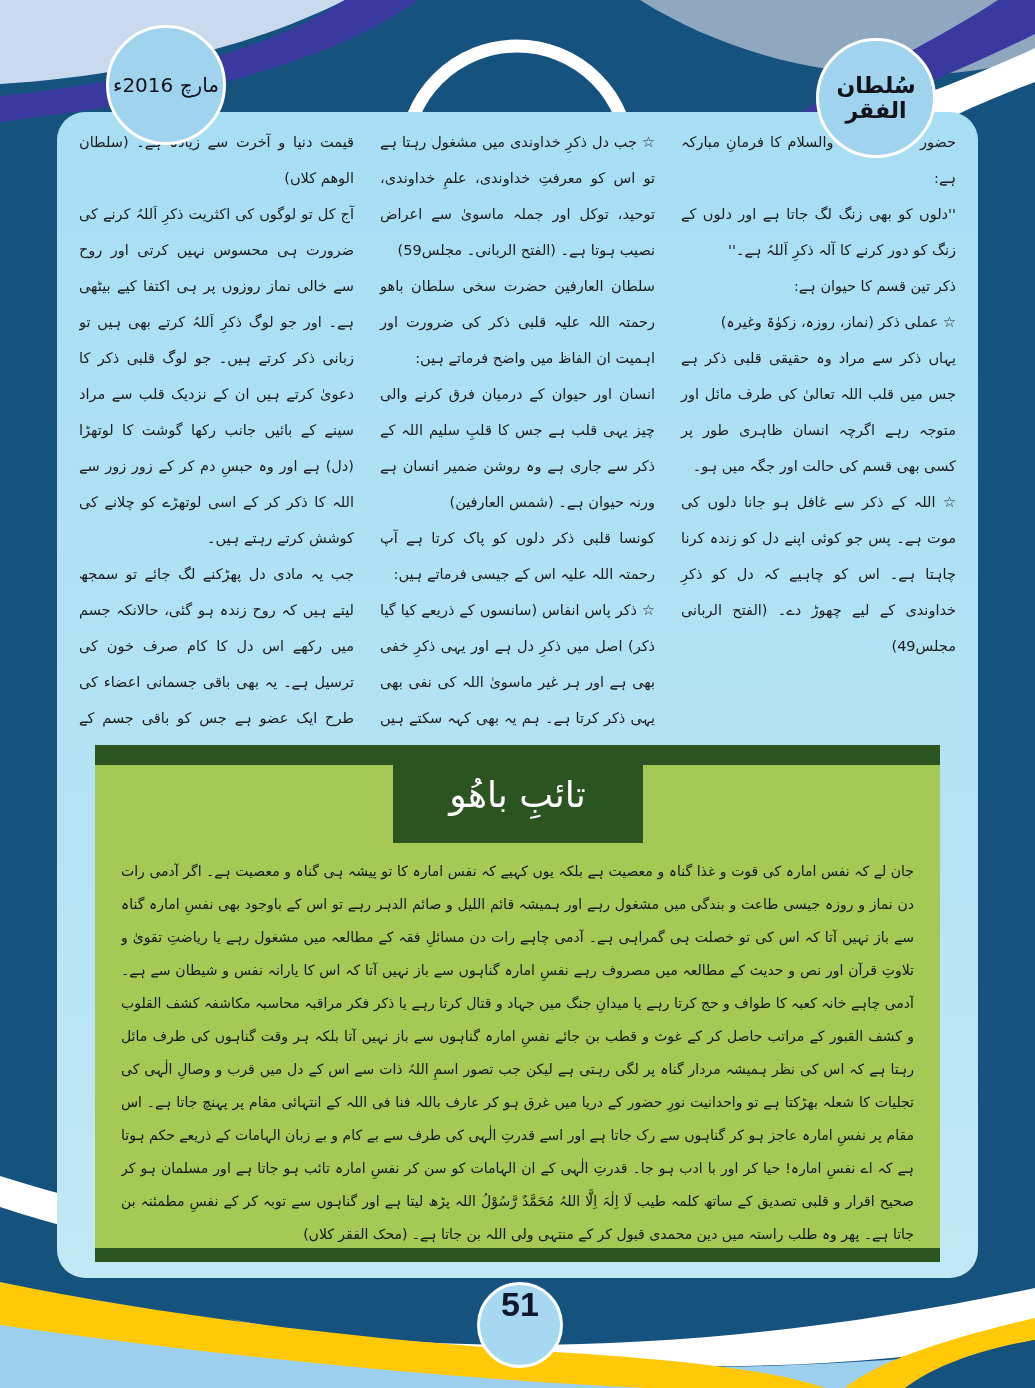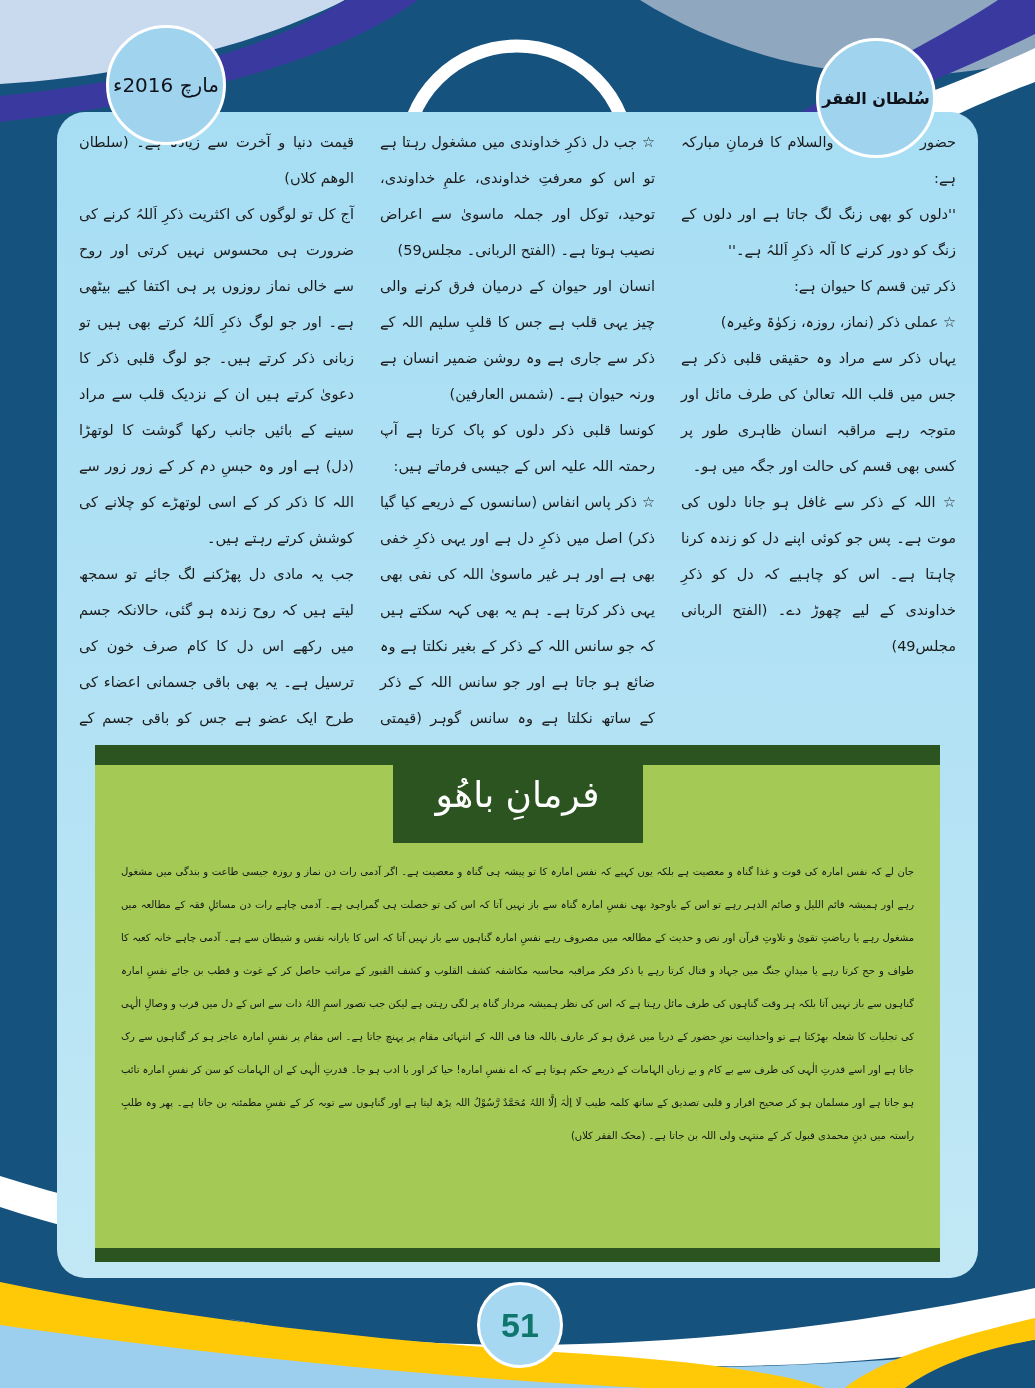--- a/index.html
+++ b/index.html
@@ -16,21 +16,21 @@
     background:linear-gradient(180deg,#A7DEF4 0%,#B3E2F4 55%,#C2E8F5 100%);
   }
   
   .badge{
     position:absolute;z-index:2;border-radius:50%;
     background:#9FD3EE;border:3px solid #ffffff;
     display:flex;align-items:center;justify-content:center;
     color:#10121a;text-align:center;
   }
   .badge-date{left:106px;top:25px;width:114px;height:114px;font-size:20px;}
-  .badge-logo{left:816px;top:38px;width:114px;height:114px;font-size:16px;font-weight:bold;}
+  .badge-logo{left:816px;top:38px;width:114px;height:114px;font-size:22px;font-weight:bold;}
   
   .cols{
     position:absolute;left:22px;right:22px;top:12px;height:628px;
     display:flex;gap:26px;direction:rtl;overflow:hidden;
   }
   .col{flex:1;min-width:0;}
   .col p{
     margin:0;font-size:14.5px;line-height:36px;color:#1b1b1b;
     text-align:justify;direction:rtl;
   }
@@ -42,30 +42,30 @@
   .farman-topbar{position:absolute;top:0;left:0;right:0;height:20px;background:#2C5420;}
   .farman-bottombar{position:absolute;bottom:0;left:0;right:0;height:14px;background:#2C5420;}
   .farman-titlebox{
     position:absolute;top:0;left:50%;transform:translateX(-50%);
     width:250px;height:98px;background:#2C5420;
     display:flex;align-items:center;justify-content:center;
   }
   .farman-title{color:#ffffff;font-size:36px;direction:rtl;}
   .farman-body{
     position:absolute;top:110px;left:26px;right:26px;bottom:20px;
-    direction:rtl;text-align:justify;font-size:10px;line-height:33px;
+    direction:rtl;text-align:justify;font-size:14px;line-height:33px;
     color:#141414;overflow:hidden;
   }
   
   .page-badge{
     position:absolute;left:477px;top:1282px;width:80px;height:80px;z-index:2;
     border-radius:50%;background:#A6D8F2;border:3px solid #ffffff;
-    display:flex;align-items:center;justify-content:center;
+    display:flex;align-items:flex-start;justify-content:center;
     font-family:"Liberation Sans",sans-serif;font-weight:bold;
-    font-size:34px;color:#0f766e;
+    font-size:34px;color:#0f172a;
   }
 </style>
 </head>
 <body>
 
 <svg class="bg-art" width="1035" height="1388" viewBox="0 0 1035 1388" xmlns="http://www.w3.org/2000/svg">
   <rect x="0" y="0" width="1035" height="1388" fill="#16527E"></rect>
 
   <path d="M0,84 C130,76 255,46 345,0 L0,0 Z" fill="#C9DAEE"></path>
   <path d="M345,0 L418,0 C335,60 190,100 0,122 L0,96 C155,80 272,48 345,0 Z" fill="#3A39A0"></path>
@@ -83,42 +83,43 @@
   <path d="M1035,1340 C985,1348 935,1365 905,1388 L1035,1388 Z" fill="#16527E"></path>
 </svg>
 
 <div class="panel">
   <div class="cols">
     <div class="col">
       <p>حضور علیہ الصلوٰۃ والسلام کا فرمانِ مبارکہ ہے:</p>
       <p>''دلوں کو بھی زنگ لگ جاتا ہے اور دلوں کے زنگ کو دور کرنے کا آلہ ذکرِ اَللہُ ہے۔''</p>
       <p>ذکر تین قسم کا حیوان ہے:</p>
       <p>☆ عملی ذکر (نماز، روزہ، زکوٰۃ وغیرہ)</p>
-      <p>یہاں ذکر سے مراد وہ حقیقی قلبی ذکر ہے جس میں قلب اللہ تعالیٰ کی طرف مائل اور متوجہ رہے مراقبہ انسان ظاہری طور پر کسی بھی قسم کی حالت اور جگہ میں ہو۔</p>
+      <p>یہاں ذکر سے مراد وہ حقیقی قلبی ذکر ہے جس میں قلب اللہ تعالیٰ کی طرف مائل اور متوجہ رہے اگرچہ انسان ظاہری طور پر کسی بھی قسم کی حالت اور جگہ میں ہو۔</p>
       <p>☆ اللہ کے ذکر سے غافل ہو جانا دلوں کی موت ہے۔ پس جو کوئی اپنے دل کو زندہ کرنا چاہتا ہے۔ اس کو چاہیے کہ دل کو ذکرِ خداوندی کے لیے چھوڑ دے۔ (الفتح الربانی مجلس49)</p>
 
     </div>
     <div class="col">
       <p>☆ جب دل ذکرِ خداوندی میں مشغول رہتا ہے تو اس کو معرفتِ خداوندی، علمِ خداوندی، توحید، توکل اور جملہ ماسویٰ سے اعراض نصیب ہوتا ہے۔ (الفتح الربانی۔ مجلس59)</p>
+      <p>سلطان العارفین حضرت سخی سلطان باھو رحمتہ اللہ علیہ قلبی ذکر کی ضرورت اور اہمیت ان الفاظ میں واضح فرماتے ہیں:</p>
       <p>انسان اور حیوان کے درمیان فرق کرنے والی چیز یہی قلب ہے جس کا قلبِ سلیم اللہ کے ذکر سے جاری ہے وہ روشن ضمیر انسان ہے ورنہ حیوان ہے۔ (شمس العارفین)</p>
       <p>کونسا قلبی ذکر دلوں کو پاک کرتا ہے آپ رحمتہ اللہ علیہ اس کے جیسی فرماتے ہیں:</p>
       <p>☆ ذکر پاس انفاس (سانسوں کے ذریعے کیا گیا ذکر) اصل میں ذکرِ دل ہے اور یہی ذکرِ خفی بھی ہے اور ہر غیر ماسویٰ اللہ کی نفی بھی یہی ذکر کرتا ہے۔ ہم یہ بھی کہہ سکتے ہیں کہ جو سانس اللہ کے ذکر کے بغیر نکلتا ہے وہ ضائع ہو جاتا ہے اور جو سانس اللہ کے ذکر کے ساتھ نکلتا ہے وہ سانس گوہر (قیمتی موتی) ہے اور ایسا سانس جو کہ ذکرِ اسمِ اللہُ ذات سے نکلتا ہو، کی قیمت لگائی جائے تو ایسے سانس کی</p>
     </div>
     <div class="col">
       <p>قیمت دنیا و آخرت سے زیادہ ہے۔ (سلطان الوھم کلاں)</p>
       <p>آج کل تو لوگوں کی اکثریت ذکرِ اَللہُ کرنے کی ضرورت ہی محسوس نہیں کرتی اور روح سے خالی نماز روزوں پر ہی اکتفا کیے بیٹھی ہے۔ اور جو لوگ ذکرِ اَللہُ کرتے بھی ہیں تو زبانی ذکر کرتے ہیں۔ جو لوگ قلبی ذکر کا دعویٰ کرتے ہیں ان کے نزدیک قلب سے مراد سینے کے بائیں جانب رکھا گوشت کا لوتھڑا (دل) ہے اور وہ حبسِ دم کر کے زور زور سے اللہ کا ذکر کر کے اسی لوتھڑے کو چلانے کی کوشش کرتے رہتے ہیں۔</p>
       <p>جب یہ مادی دل پھڑکنے لگ جائے تو سمجھ لیتے ہیں کہ روح زندہ ہو گئی، حالانکہ جسم میں رکھے اس دل کا کام صرف خون کی ترسیل ہے۔ یہ بھی باقی جسمانی اعضاء کی طرح ایک عضو ہے جس کو باقی جسم کے ساتھ اسی دنیا میں رہ کر مٹی کا حصہ بن جانا ہے۔</p>
 
     </div>
   </div>
 
   <div class="farman">
     <div class="farman-topbar"></div>
     <div class="farman-titlebox">
-      <span class="farman-title">فرمانِ باھُو</span>
+      <span class="farman-title">تائبِ باھُو</span>
     </div>
     <div class="farman-body">جان لے کہ نفس امارہ کی قوت و غذا گناہ و معصیت ہے بلکہ یوں کہیے کہ نفس امارہ کا تو پیشہ ہی گناہ و معصیت ہے۔ اگر آدمی رات دن نماز و روزہ جیسی طاعت و بندگی میں مشغول رہے اور ہمیشہ قائم اللیل و صائم الدہر رہے تو اس کے باوجود بھی نفسِ امارہ گناہ سے باز نہیں آتا کہ اس کی تو خصلت ہی گمراہی ہے۔ آدمی چاہے رات دن مسائلِ فقہ کے مطالعہ میں مشغول رہے یا ریاضتِ تقویٰ و تلاوتِ قرآن اور نص و حدیث کے مطالعہ میں مصروف رہے نفسِ امارہ گناہوں سے باز نہیں آتا کہ اس کا یارانہ نفس و شیطان سے ہے۔ آدمی چاہے خانہ کعبہ کا طواف و حج کرتا رہے یا میدانِ جنگ میں جہاد و قتال کرتا رہے یا ذکر فکر مراقبہ محاسبہ مکاشفہ کشف القلوب و کشف القبور کے مراتب حاصل کر کے غوث و قطب بن جائے نفسِ امارہ گناہوں سے باز نہیں آتا بلکہ ہر وقت گناہوں کی طرف مائل رہتا ہے کہ اس کی نظر ہمیشہ مردار گناہ پر لگی رہتی ہے لیکن جب تصور اسمِ اللہُ ذات سے اس کے دل میں قرب و وصالِ الٰہی کی تجلیات کا شعلہ بھڑکتا ہے تو واحدانیت نورِ حضور کے دریا میں غرق ہو کر عارف باللہ فنا فی اللہ کے انتہائی مقام پر پہنچ جاتا ہے۔ اس مقام پر نفسِ امارہ عاجز ہو کر گناہوں سے رک جاتا ہے اور اسے قدرتِ الٰہی کی طرف سے بے کام و بے زبان الہامات کے ذریعے حکم ہوتا ہے کہ اے نفسِ امارہ! حیا کر اور با ادب ہو جا۔ قدرتِ الٰہی کے ان الہامات کو سن کر نفسِ امارہ تائب ہو جاتا ہے اور مسلمان ہو کر صحیح اقرار و قلبی تصدیق کے ساتھ کلمہ طیب لَا اِلٰہَ اِلَّا اللہُ مُحَمَّدٌ رَّسُوْلُ اللہ پڑھ لیتا ہے اور گناہوں سے توبہ کر کے نفسِ مطمئنہ بن جاتا ہے۔ پھر وہ طلبِ راستہ میں دینِ محمدی قبول کر کے منتہی ولی اللہ بن جاتا ہے۔ (محک الفقر کلاں)</div>
     <div class="farman-bottombar"></div>
   </div>
 </div>
 
 <div class="badge badge-date">
   <span>مارچ 2016ء</span>
 </div>
 <div class="badge badge-logo">

